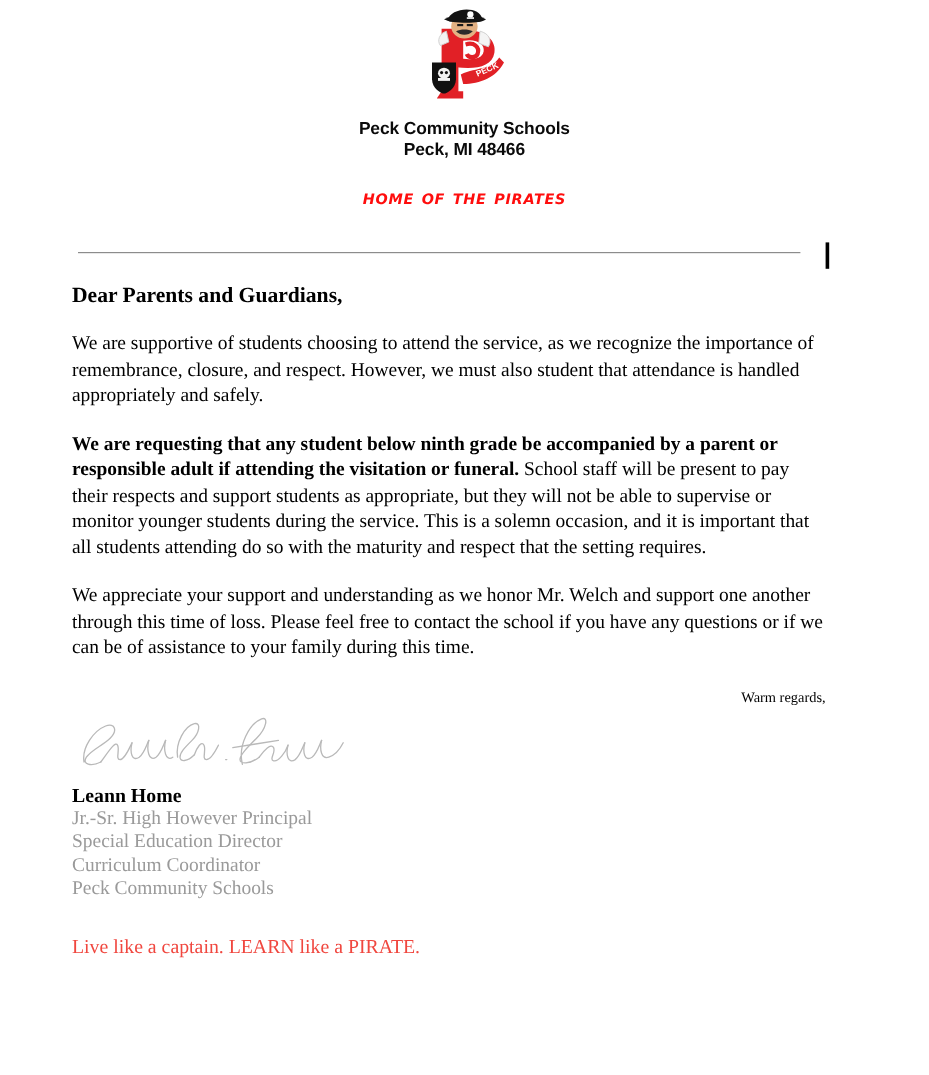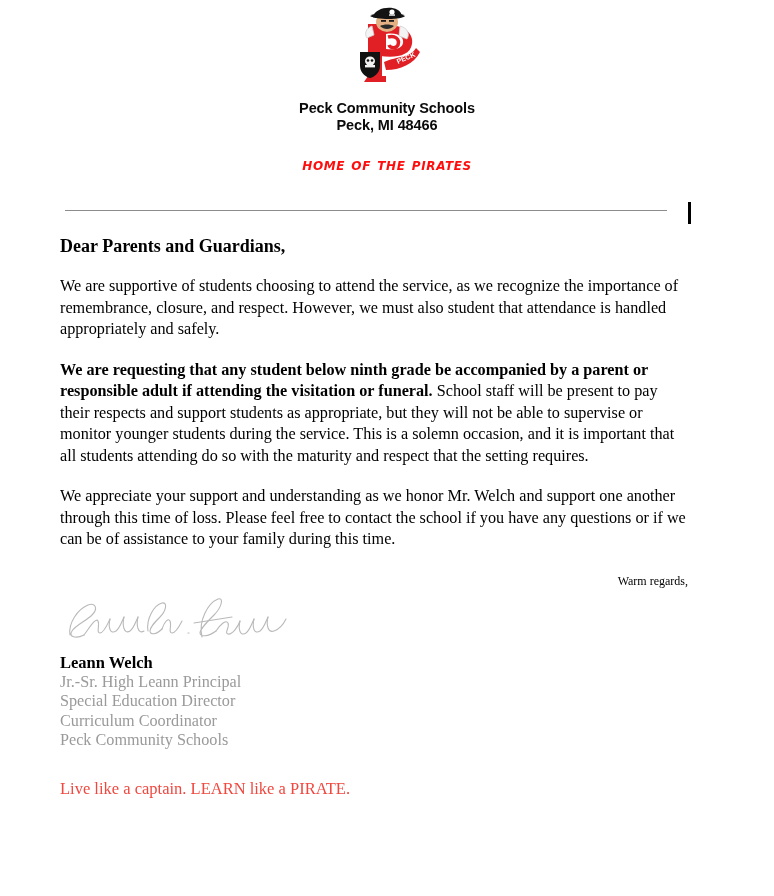--- a/index.html
+++ b/index.html
@@ -223,22 +223,22 @@
           <path d="M140 46 C136 30, 146 12, 156 8 C162 6, 160 16, 152 24 C144 32, 138 38, 138 42 C138 46, 146 46, 154 40"></path>
           <path d="M132 32 C144 30, 158 28, 170 26"></path>
           <path d="M154 40 C158 34, 164 28, 166 32 C168 36, 162 42, 166 43 C170 44, 176 36, 178 30"></path>
           <path d="M178 30 C176 38, 178 46, 184 42 C188 39, 190 32, 192 28"></path>
           <path d="M192 28 C190 36, 192 44, 198 40 C202 37, 204 30, 206 26"></path>
           <path d="M206 26 C204 34, 206 42, 212 40 C218 38, 222 32, 224 28"></path>
         </g>
       </svg>
     </div>
 
-    <p class="signer-name">Leann Welch</p>
-    <p class="signer-title">Jr.-Sr. High Leann Principal</p>
+    <p class="signer-name">Leann Home</p>
+    <p class="signer-title">Jr.-Sr. High However Principal</p>
     <p class="signer-title">Special Education Director</p>
     <p class="signer-title">Curriculum Coordinator</p>
     <p class="signer-title">Peck Community Schools</p>
 
     <p class="tagline-bottom">Live like a captain.  LEARN like a PIRATE.</p>
   </div>
 
 </div>
 
 </body></html>

